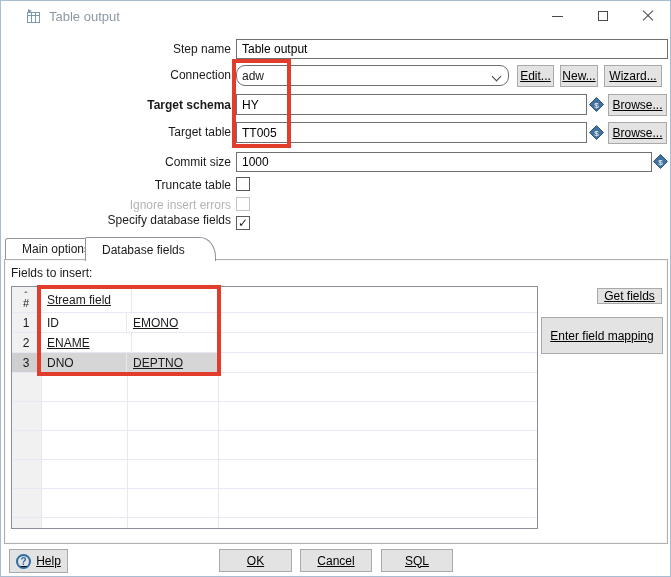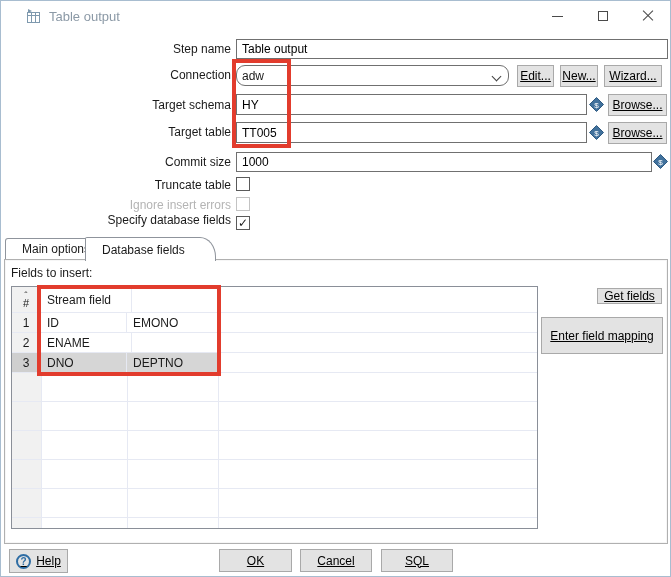--- a/index.html
+++ b/index.html
@@ -50,21 +50,21 @@
   .groupbox { left:3px; top:258px; width:664px; height:285px;
     border:1px solid #b0b0b0; box-shadow:inset 0 0 0 1px #f6f6f6; background:#fff; }
 
   
   .ftable { left:10px; top:285px; width:527px; height:243px; border:1px solid #8a8f98; background:#fff; }
   .frow { display:flex; width:100%; }
   .fcell { border-right:1px solid #e6e9f3; border-bottom:1px solid #e6e9f3;
     padding:0 6px; display:flex; align-items:center; overflow:hidden; white-space:nowrap; }
   .c-num   { width:29px; background:#f1f1f1; justify-content:center; padding:0 2px; }
   .c-tf    { width:86px; }
-  .c-sf    { width:91px; }
+  .c-sf    { width:91px;text-decoration:underline; }
   .c-rest  { flex:1; border-right:none; }
   .hrow { height:26px; }
   .drow { height:20px; }
   .drow.selected .fcell { background:#d6d6d6; }
   .drow.selected .c-num { background:#cfcfcf; }
   .drow.selected .c-rest { background:#fff; }
   .hash-stack { display:flex; flex-direction:column; align-items:center; line-height:9px; font-size:11px; }
   .hash-caret { font-size:10px; height:7px; color:#444; }
   .filler { width:100%; flex:1;
     background-image:
@@ -116,21 +116,21 @@
 
   <div class="abs lbl" style="left:0;top:67px;">Connection</div>
   <div class="abs combo" style="left:235px;top:64px;width:273px;height:21px;border-radius:9px;">
     <span>adw</span>
     <span class="combo-chevron"></span>
   </div>
   <div class="abs btn" style="left:516px;top:64px;width:37px;height:22px;">Edit...</div>
   <div class="abs btn" style="left:559px;top:64px;width:38px;height:22px;">New...</div>
   <div class="abs btn" style="left:603px;top:64px;width:58px;height:22px;">Wizard...</div>
 
-  <div class="abs lbl" style="left:0;top:97px;">Target schema</div>
+  <div class="abs lbl" style="left:0;top:97px;font-weight:bold;">Target schema</div>
   <div class="abs field" style="left:235px;top:93px;width:351px;height:21px;">
     <span>HY</span>
   </div>
   <svg class="abs diamond-icon" style="left:588px;top:96px;" viewBox="0 0 15 15">
     <polygon points="7.5,0.5 14.5,7.5 7.5,14.5 0.5,7.5" fill="#41719c" stroke="#2e5a82"></polygon>
     <text x="7.5" y="10.5" text-anchor="middle" font-size="8" fill="#ffffff" font-family="sans-serif">$</text>
   </svg>
   <div class="abs btn" style="left:607px;top:93px;width:59px;height:22px;">Browse...</div>
 
   <div class="abs lbl" style="left:0;top:124px;">Target table</div>

